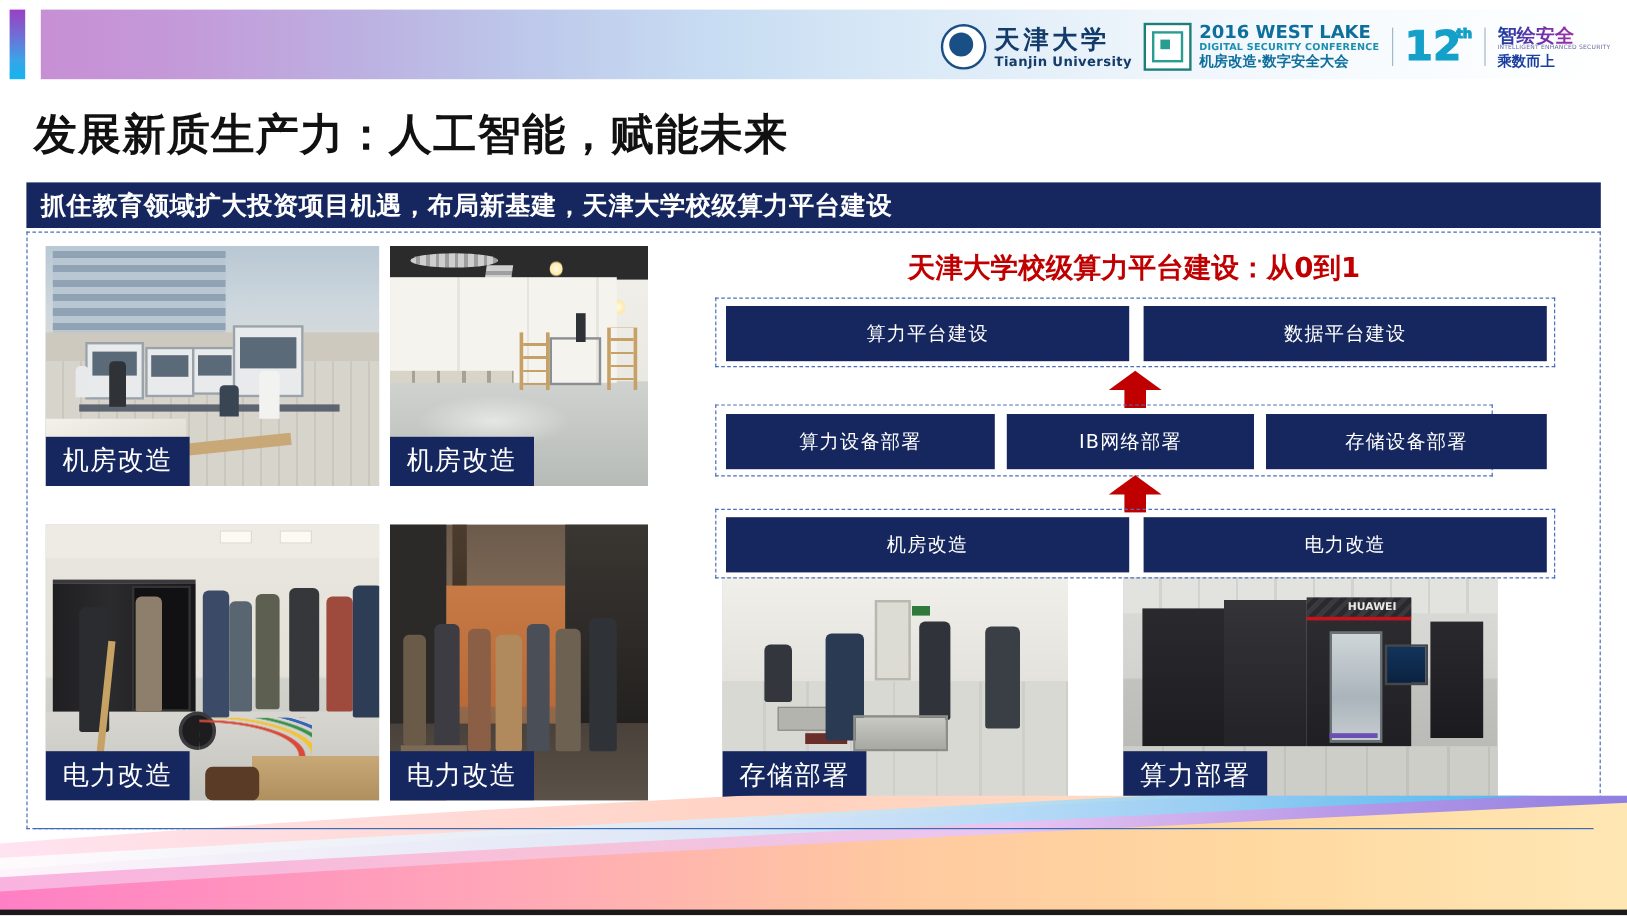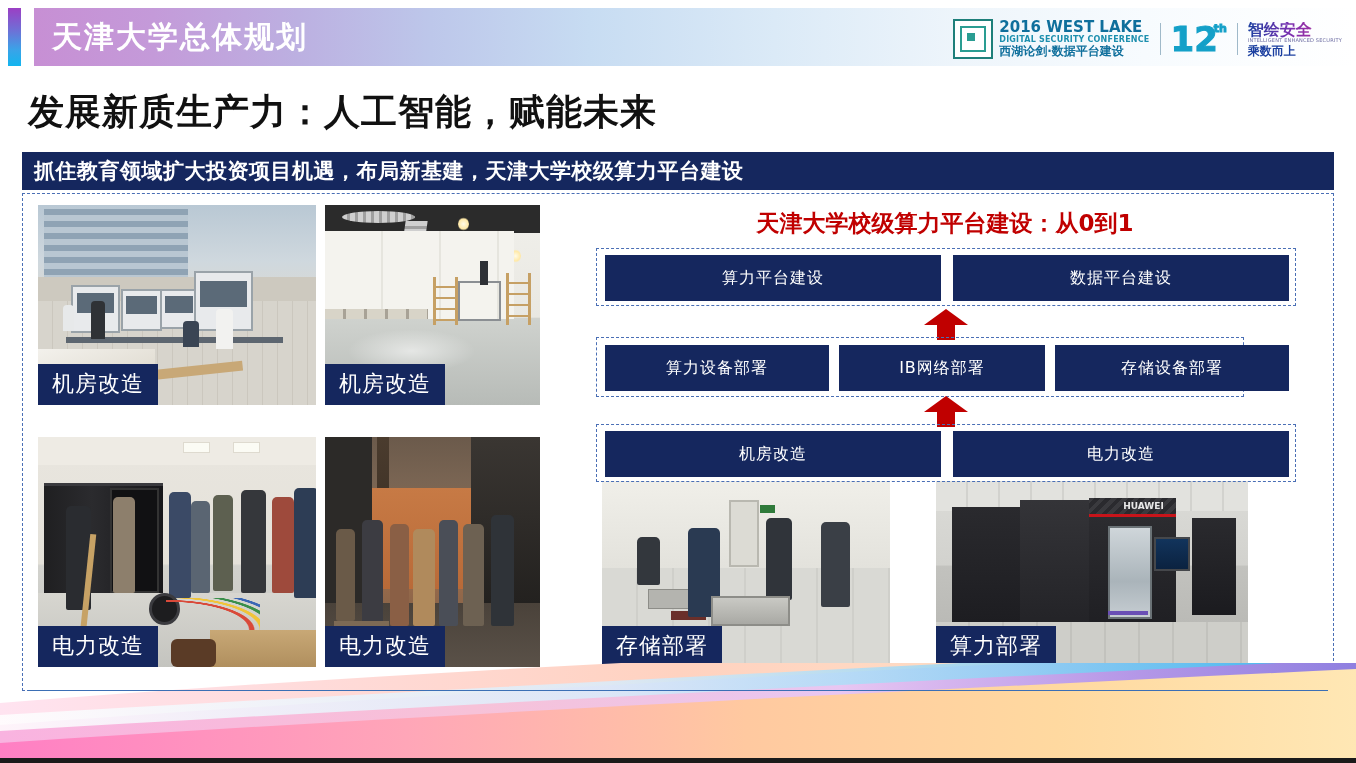--- a/index.html
+++ b/index.html
@@ -443,31 +443,37 @@
   }
 </style>
 </head>
 <body>
 
 <div id="slide">
 
   <div class="header">
     <div class="header-accent"></div>
     <div class="header-band"></div>
-    <div class="header-title">天津大学总体规划</div>
 
     <div class="logos">
 
+      <div class="logo-tju">
+        <div class="tju-seal"></div>
+        <div class="tju-text">
+          <div class="tju-cn">天津大学</div>
+          <div class="tju-en">Tianjin University</div>
+        </div>
+      </div>
 
       <div class="logo-wl">
         <div class="wl-mark"></div>
         <div class="wl-text">
           <div class="wl-l1">2016 WEST LAKE</div>
           <div class="wl-l2">DIGITAL SECURITY CONFERENCE</div>
-          <div class="wl-l3">西湖论剑·数据平台建设</div>
+          <div class="wl-l3">机房改造·数字安全大会</div>
         </div>
       </div>
 
       <div class="logo-sep"></div>
 
       <div class="wl-12">
         <span>12</span><sup>th</sup>
       </div>
 
       <div class="logo-sep"></div>

